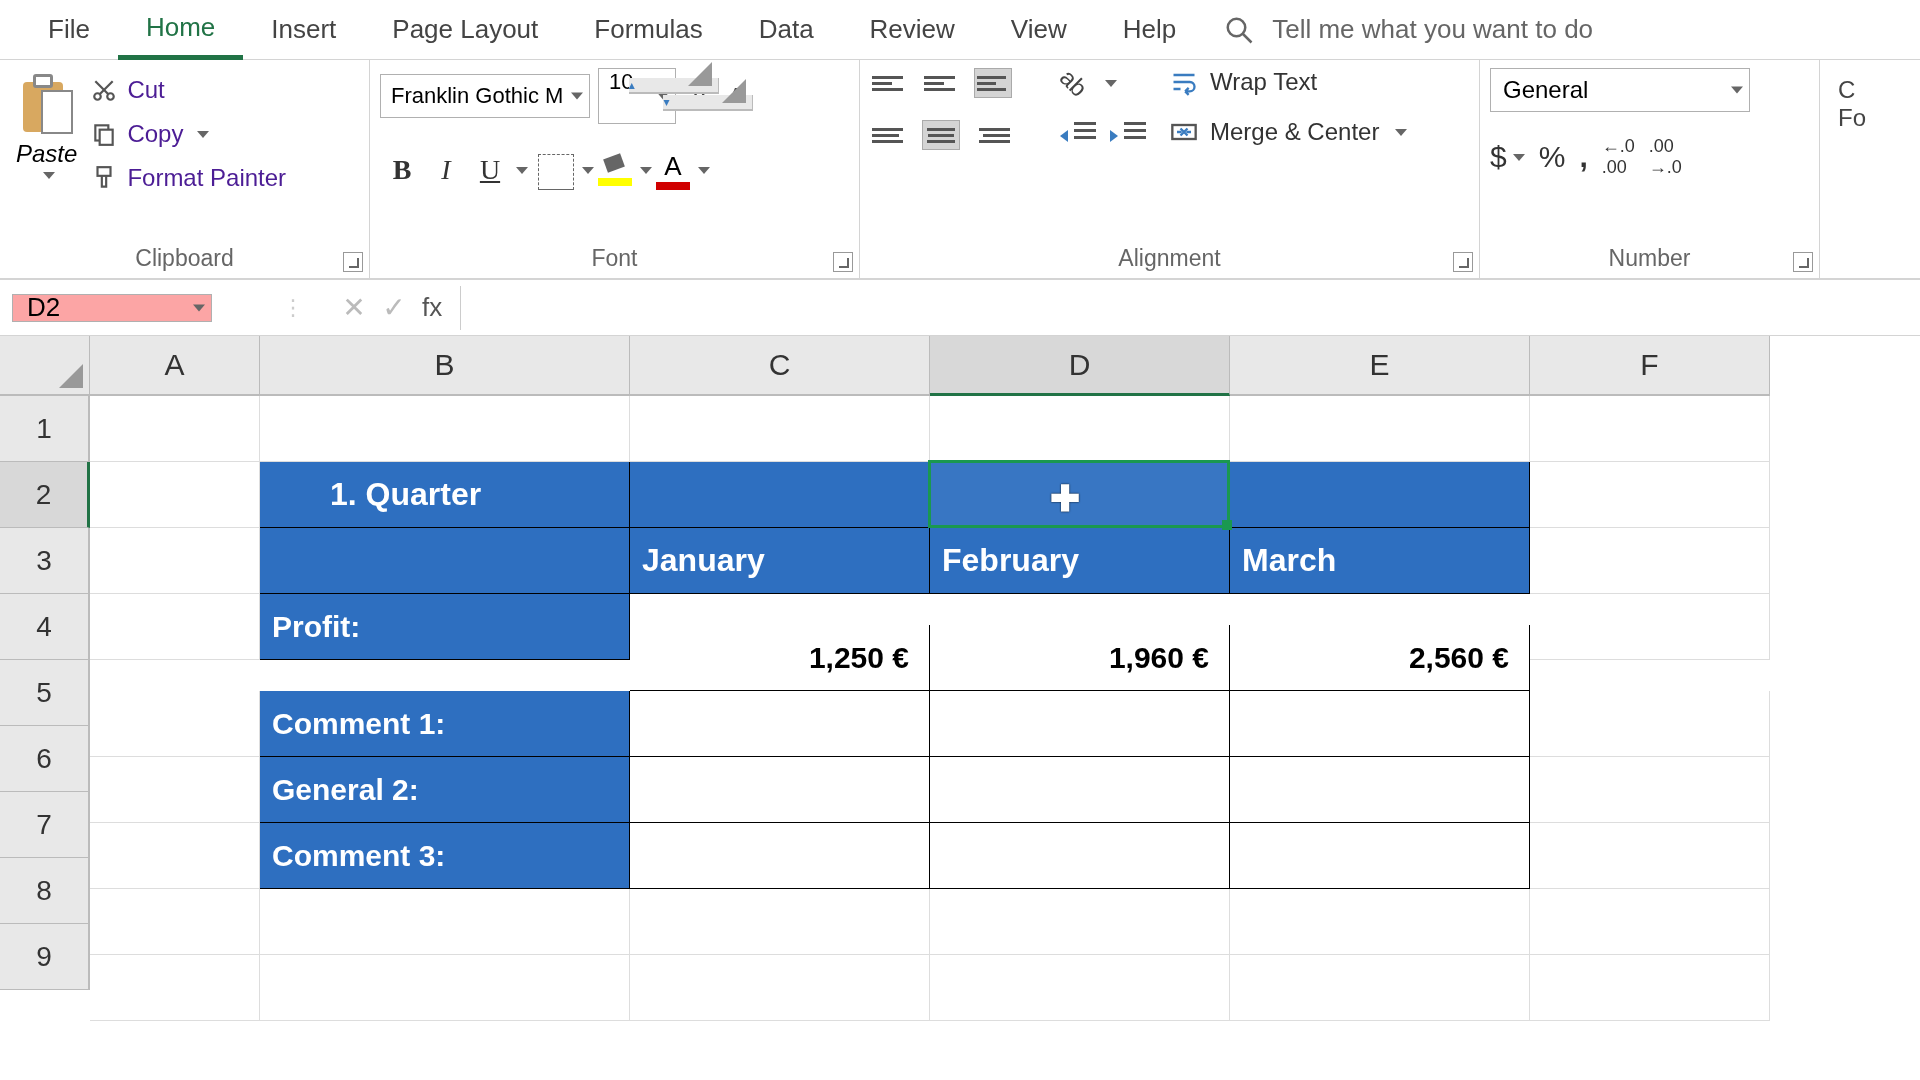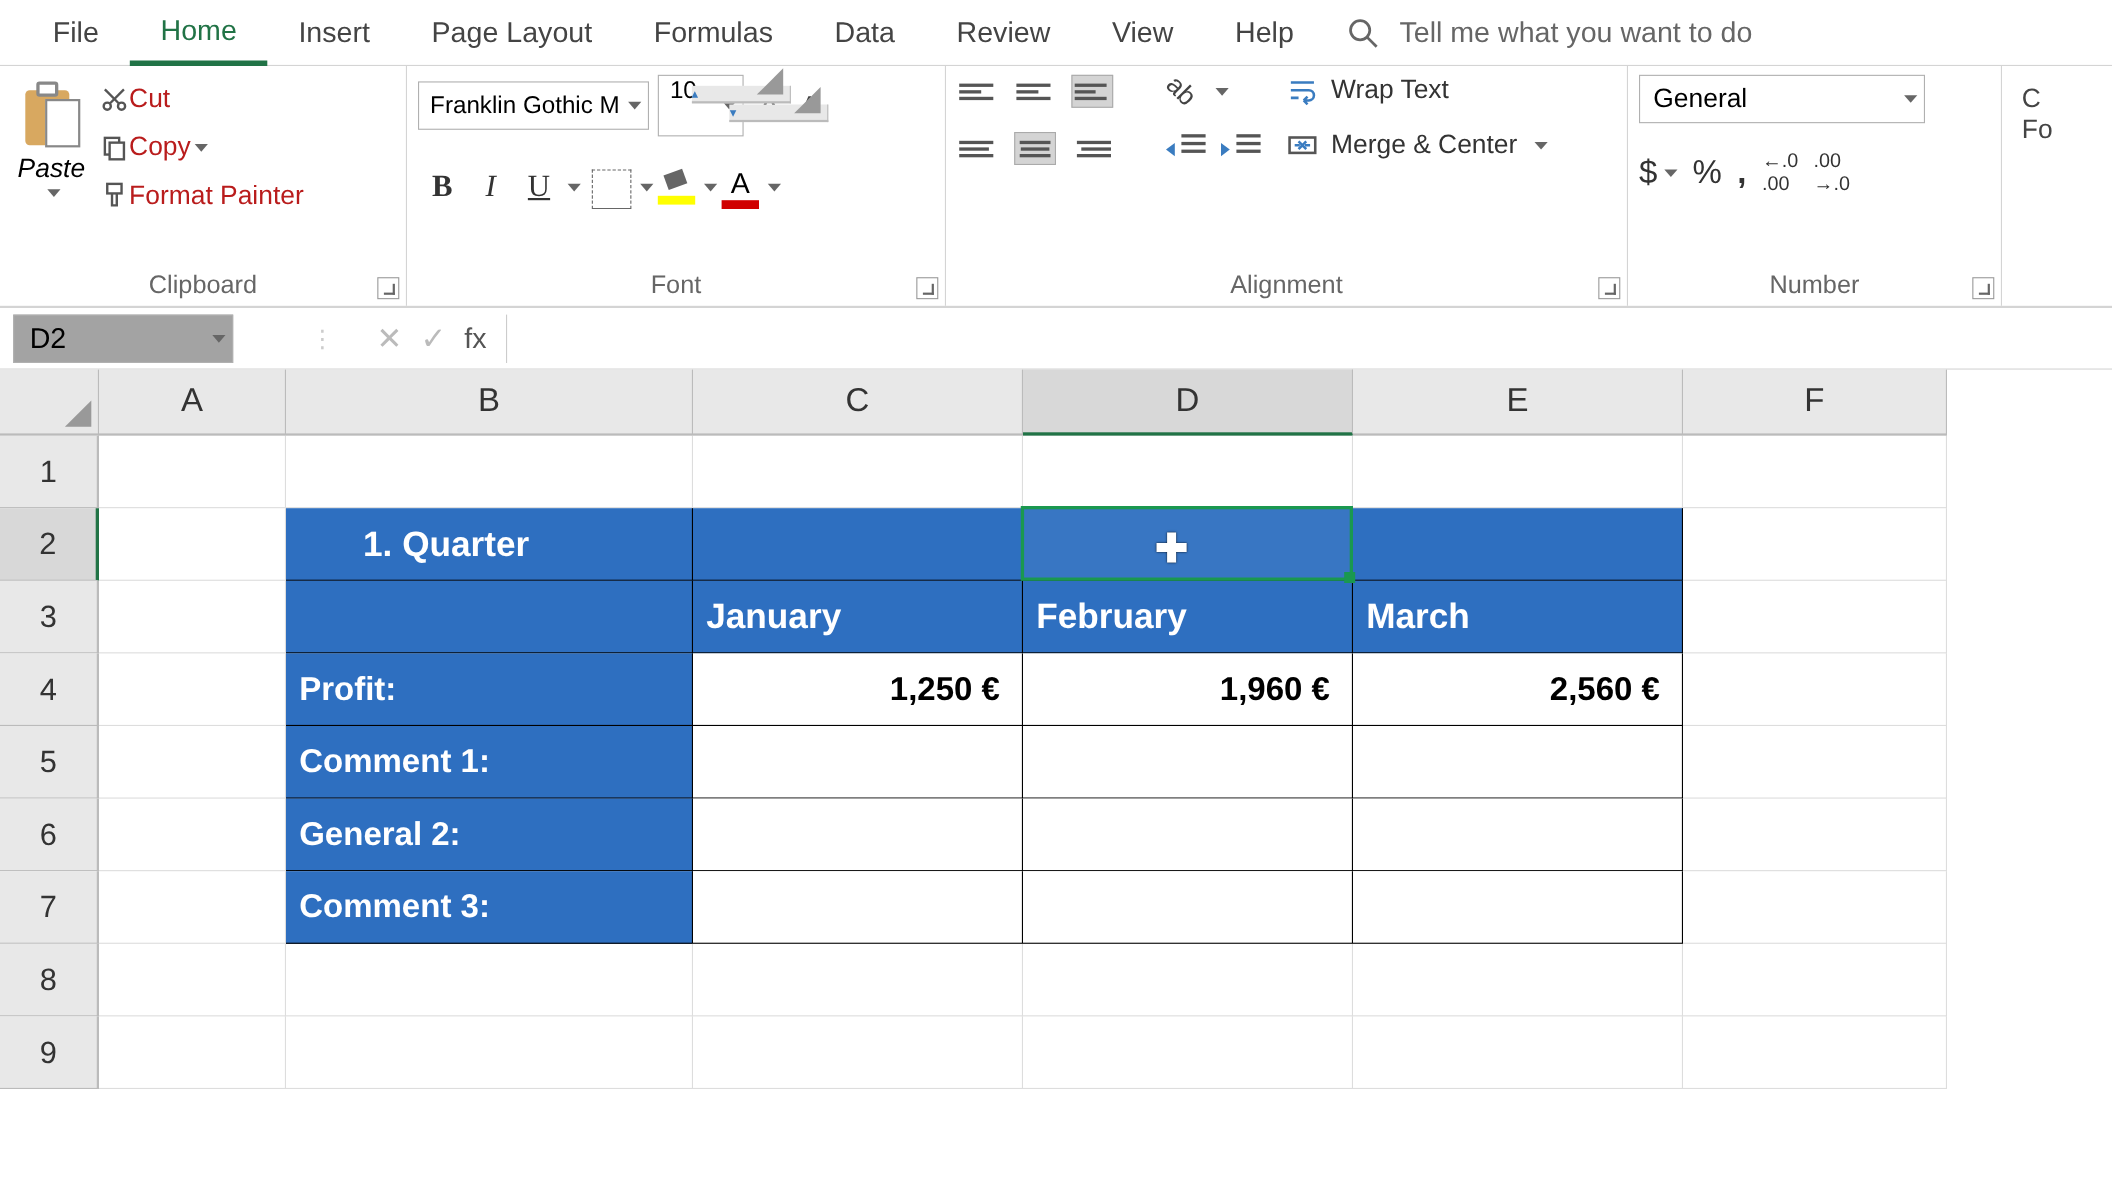--- a/index.html
+++ b/index.html
@@ -20,21 +20,21 @@
 .dialog-launcher { position: absolute; right: 6px; bottom: 6px; width: 20px; height: 20px; border: 1px solid #999; }
 .dialog-launcher::after { content: ""; position: absolute; right: 3px; bottom: 3px; width: 8px; height: 8px; border-right: 2px solid #666; border-bottom: 2px solid #666; }
 
 
 .clipboard-main { display: flex; flex-direction: column; align-items: center; gap: 4px; padding: 4px 6px; font-style: italic; }
 .clipboard-main .paste-icon { width: 56px; height: 64px; position: relative; }
 .paste-board { position: absolute; top: 10px; left: 4px; width: 40px; height: 50px; background: #d8a860; border-radius: 4px; }
 .paste-clip { position: absolute; top: 2px; left: 14px; width: 20px; height: 14px; border: 3px solid #888; border-radius: 3px; background: #fff; }
 .paste-sheet { position: absolute; top: 18px; left: 22px; width: 32px; height: 44px; background: #fff; border: 2px solid #888; }
 .clipboard-sub { display: flex; flex-direction: column; gap: 16px; padding-top: 8px; }
-.clipboard-sub .row { display: flex; align-items: center; font-size: 24px; color: #b91c1c; cursor: pointer; }
+.clipboard-sub .row { display: flex; align-items: center; gap: 10px; font-size: 24px; color: #4c1d95; cursor: pointer; }
 .mini-dd { width: 0; height: 0; border-left: 6px solid transparent; border-right: 6px solid transparent; border-top: 7px solid #666; margin-left: 4px; }
 
 
 .font-top { display: flex; gap: 8px; align-items: center; }
 .font-name { width: 210px; height: 44px; border: 1px solid #b0b0b0; display: flex; align-items: center; padding: 0 10px; font-size: 22px; background: #fff; position: relative; }
 .font-size { width: 78px; height: 56px; border: 1px solid #b0b0b0; display: flex; padding: 0 10px; font-size: 22px; background: #fff; position: relative; }
 .combo-arrow { position: absolute; right: 6px; top: 50%; transform: translateY(-50%); width: 0; height: 0; border-left: 6px solid transparent; border-right: 6px solid transparent; border-top: 7px solid #666; }
 .fontsize-btn { font-size: 28px; color: #444; position: relative; padding: 0 6px; cursor: pointer; }
 .fontsize-btn .corner { position: absolute; font-size: 12px; }
 .font-buttons { display: flex; gap: 0; align-items: center; margin-top: 24px; }
@@ -67,21 +67,21 @@
 .wrap-merge { display: flex; flex-direction: column; gap: 22px; margin-left: 16px; }
 .wrap-merge .row { display: flex; align-items: center; gap: 12px; font-size: 24px; color: #333; cursor: pointer; }
 
 
 .number-format { width: 260px; height: 44px; border: 1px solid #b0b0b0; display: flex; align-items: center; padding: 0 12px; font-size: 24px; background: #fff; position: relative; }
 .num-btns { display: flex; gap: 14px; margin-top: 24px; align-items: center; font-size: 30px; color: #333; }
 .num-btns .btn { cursor: pointer; display: flex; align-items: center; }
 
 
 .formulabar { display: flex; align-items: center; height: 56px; border-bottom: 1px solid #d4d4d4; padding: 6px 12px; gap: 0; }
-.namebox { width: 200px; height: 44px; border: 1px solid #b0b0b0; display: flex; align-items: center; padding: 0 14px; font-size: 26px; background: #a3a3a3; position: relative; margin-right: 70px; text-align: center; }
+.namebox { width: 200px; height: 28px; border: 1px solid #b0b0b0; display: flex; align-items: center; padding: 0 14px; font-size: 26px; background: #fca5a5; position: relative; margin-right: 70px; text-align: center; }
 .fxbtn { width: 40px; height: 40px; display: flex; align-items: center; justify-content: center; font-size: 28px; color: #888; cursor: pointer; }
 .fxbtn.disabled { color: #bbb; }
 .fx-label { font-size: 26px; color: #555; margin: 0 8px; }
 .formula-input { flex: 1; height: 44px; border-left: 1px solid #ccc; margin-left: 10px; }
 
 
 .grid { position: relative; }
 .colheaders { display: flex; height: 60px; }
 .corner { width: 90px; background: #e8e8e8; border-right: 1px solid #bbb; border-bottom: 2px solid #bbb; position: relative; }
 .corner::after { content: ""; position: absolute; right: 6px; bottom: 6px; width: 0; height: 0; border-left: 24px solid transparent; border-bottom: 24px solid #999; }
@@ -94,21 +94,21 @@
 .cells { position: relative; }
 .row { display: flex; }
 .cell { border-right: 1px solid #ddd; border-bottom: 1px solid #ddd; height: 66px; display: flex; align-items: center; padding: 0 12px; font-size: 30px; }
 
 
 .cA { width: 170px; } .cB { width: 370px; } .cC { width: 300px; } .cD { width: 300px; } .cE { width: 300px; } .cF { width: 240px; }
 
 
 .thdr { background: #2e6fc0; color: #fff; font-weight: bold; font-size: 32px; border-right: 1px solid #000; border-bottom: 1px solid #000; }
 .tlbl { background: #2e6fc0; color: #fff; font-weight: bold; font-size: 30px; border-right: 1px solid #000; border-bottom: 1px solid #000; }
-.tval { background: #fff; border-right: 1px solid #000; border-bottom: 1px solid #000; font-weight: bold; font-size: 30px; justify-content: flex-end; padding-right: 20px; }
+.tval { background: #fff; border-right: 1px solid #000; border-bottom: 1px solid #000; font-weight: bold; font-size: 30px; justify-content: flex-end; padding-right: 20px; margin-top: 31px; }
 .tcom { background: #fff; border-right: 1px solid #000; border-bottom: 1px solid #000; }
 
 
 .selected-cell { position: absolute; border: 3px solid #1a9850; pointer-events: none; background: rgba(255,255,255,0.05); }
 .selected-cell::after { content: ""; position: absolute; right: -5px; bottom: -5px; width: 10px; height: 10px; background: #1a9850; }
 
 .cursor-plus { position: absolute; font-size: 36px; font-weight: bold; color: #fff; pointer-events: none; text-shadow: 0 0 2px #000; }
 </style>
 </head>
 <body>

